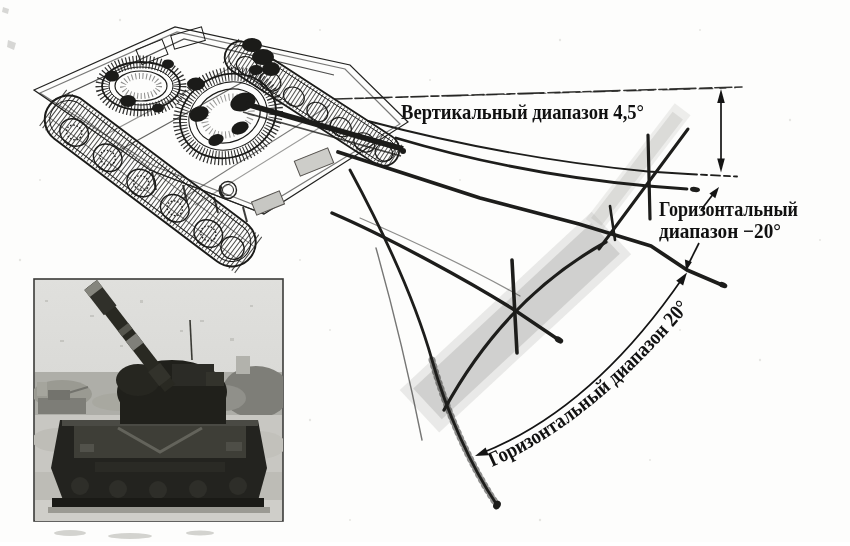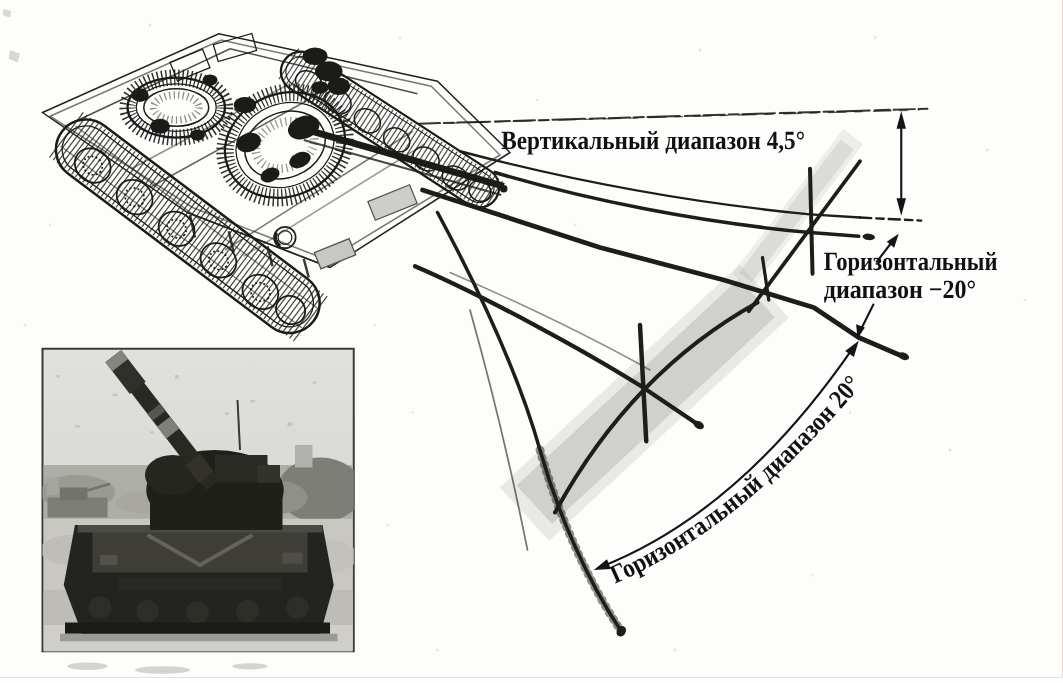--- a/index.html
+++ b/index.html
@@ -1,16 +1,16 @@
 <!DOCTYPE html>
 <html><head>
 <meta charset="utf-8">
 <style>
 html,body{margin:0;padding:0;background:#ffffff;}
-#page{position:relative;width:850px;height:542px;overflow:hidden;background:#c2410c;}
+#page{position:relative;width:850px;height:542px;overflow:hidden;background:#8b5cf6;}
 svg{display:block;}
 text{font-family:"Liberation Serif", serif;font-weight:bold;fill:#111;}
 </style>
 </head>
 <body>
 <div id="page">
 <svg width="850" height="546" viewBox="0 0 850 546">
 <defs>
 <linearGradient id="sky" x1="0" y1="0" x2="0" y2="1">
 <stop offset="0" stop-color="#e0e0dd"></stop>

